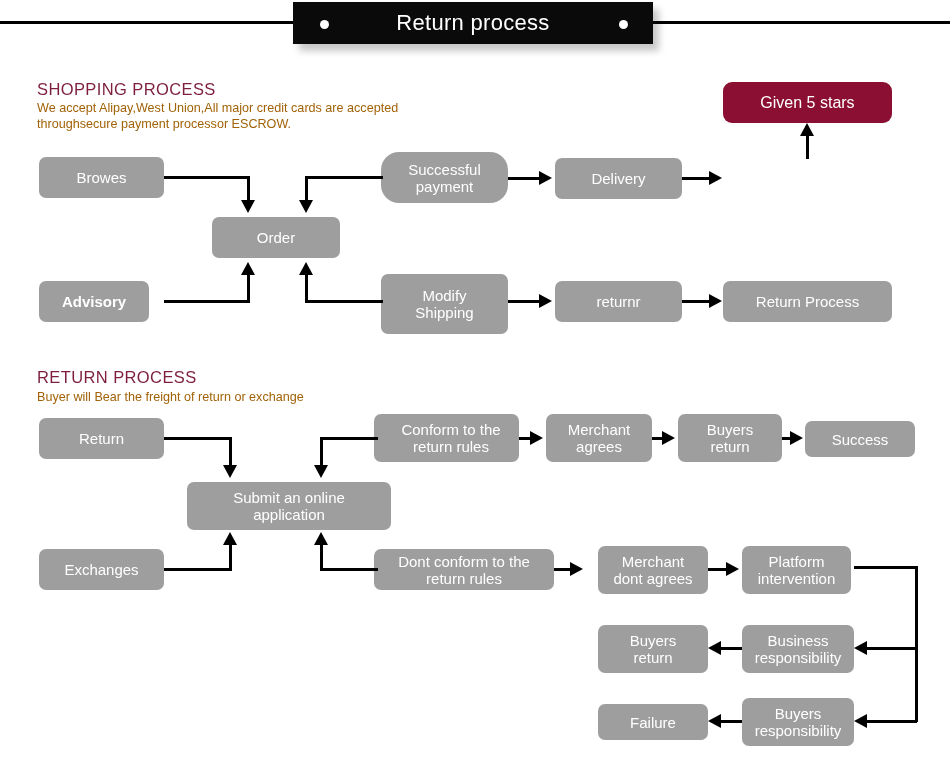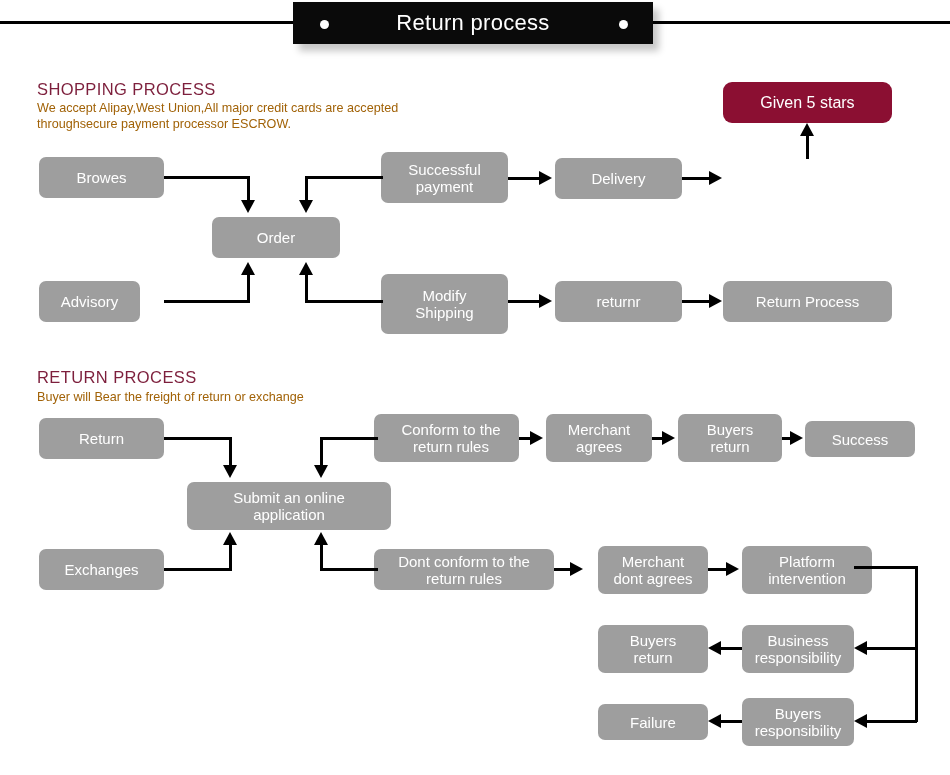--- a/index.html
+++ b/index.html
@@ -148,29 +148,29 @@
   </div>
 
   <div class="sec-title" style="left:37px; top:80px;">SHOPPING PROCESS</div>
   <div class="sec-sub" style="left:37px; top:101px;">We accept Alipay,West Union,All major credit cards are accepted
 throughsecure payment processor ESCROW.</div>
 
   <div class="box accent" style="left:723px; top:82px; width:169px; height:41px;">Given 5 stars</div>
 
   <div class="box" style="left:39px; top:157px; width:125px; height:41px;">Browes</div>
 
-  <div class="box" style="left:381px; top:152px; width:127px; height:51px;">Successful
+  <div class="box" style="left:381px; top:152px; width:127px; height:51px;border-radius:18px;">Successful
 payment</div>
 
   <div class="box" style="left:555px; top:158px; width:127px; height:41px;">Delivery</div>
 
 
   <div class="box" style="left:212px; top:217px; width:128px; height:41px;">Order</div>
 
-  <div class="box" style="left:39px; top:281px; width:101px; height:41px;">Advisory</div>
+  <div class="box" style="left:39px; top:281px; width:110px; height:41px;font-weight:bold;">Advisory</div>
 
   <div class="box" style="left:381px; top:274px; width:127px; height:60px;">Modify
 Shipping</div>
 
   <div class="box" style="left:555px; top:281px; width:127px; height:41px;text-align:center;">returnr</div>
 
   <div class="box" style="left:723px; top:281px; width:169px; height:41px;">Return Process</div>
 
   <div class="h-line" style="left:164px; top:176px; width:86px;"></div>
   <div class="v-line" style="left:247px; top:176px; height:27px;"></div>
@@ -223,21 +223,21 @@
 application</div>
 
   <div class="box" style="left:39px; top:549px; width:125px; height:41px;">Exchanges</div>
 
   <div class="box" style="left:374px; top:549px; width:180px; height:41px;">Dont conform to the
 return rules</div>
 
   <div class="box" style="left:598px; top:546px; width:110px; height:48px;">Merchant
 dont agrees</div>
 
-  <div class="box" style="left:742px; top:546px; width:130px; height:48px;">Platform
+  <div class="box" style="left:742px; top:546px; width:109px; height:48px;">Platform
 intervention</div>
 
   <div class="box" style="left:742px; top:625px; width:112px; height:48px;">Business
 responsibility</div>
 
   <div class="box" style="left:598px; top:625px; width:110px; height:48px;">Buyers
 return</div>
 
   <div class="box" style="left:742px; top:698px; width:112px; height:48px;">Buyers
 responsibility</div>

